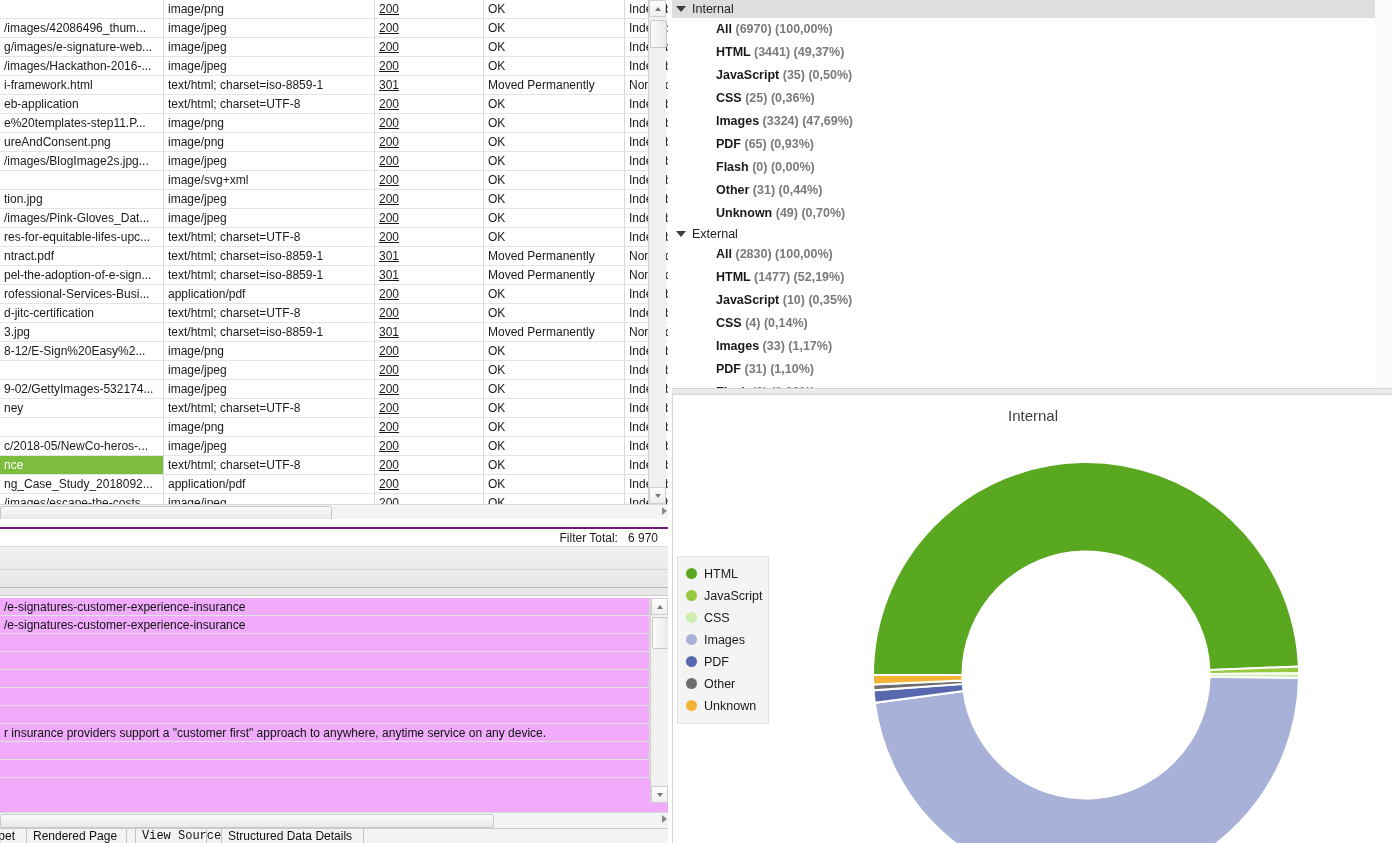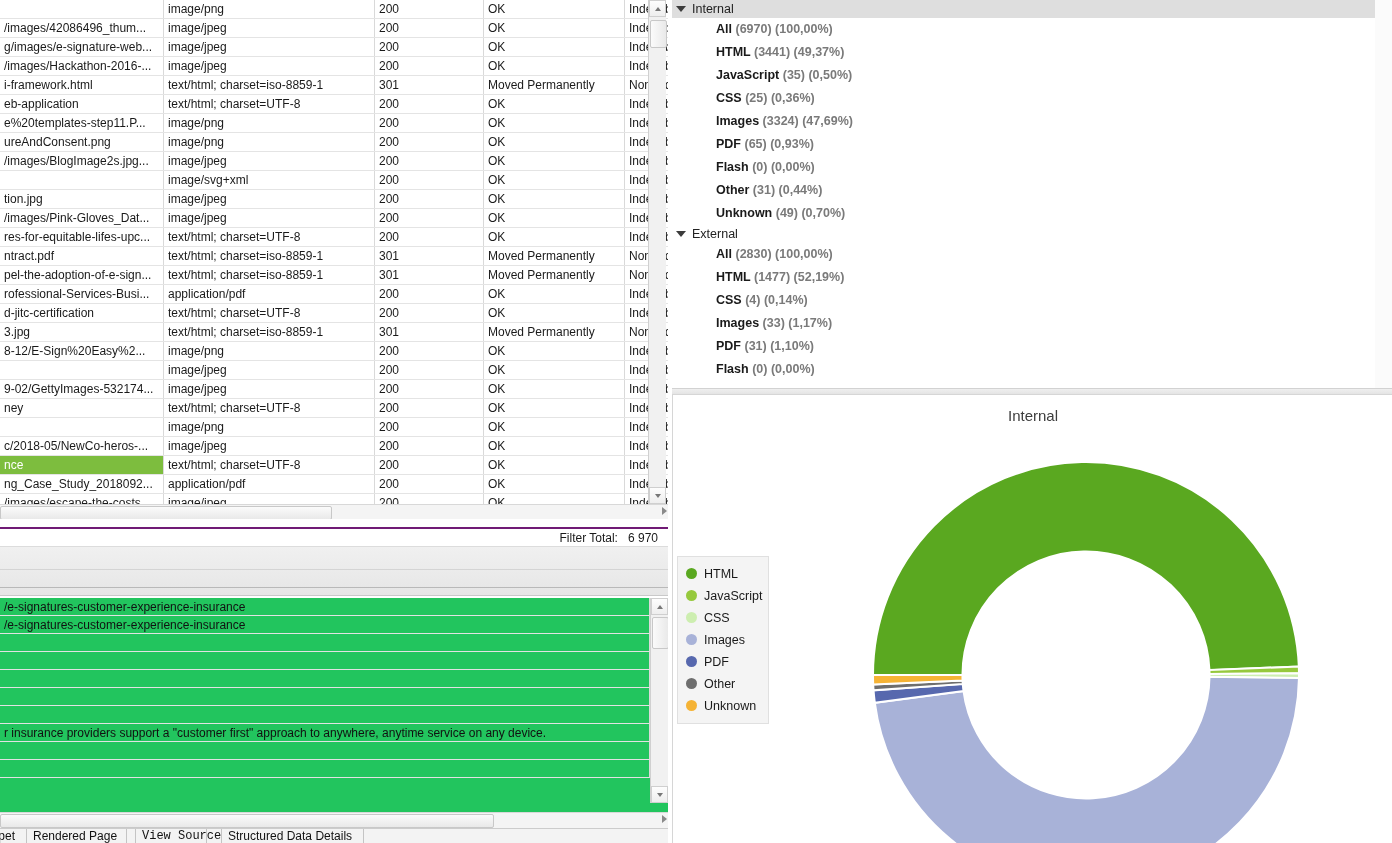--- a/index.html
+++ b/index.html
@@ -26,21 +26,21 @@
     height: 18px; line-height: 18px;
     padding: 0 4px;
     border-right: 1px solid #d9d9d9;
     border-bottom: 1px solid #e4e4e4;
     white-space: nowrap; overflow: hidden;
     vertical-align: middle;
   }
   table.grid tr.selected td.c-url { background: #7dbd3e; color: #ffffff; }
   td.c-url  { width: 155px; }
   td.c-type { width: 202px; }
-  td.c-code { width: 100px; }
+  td.c-code { width: 100px; text-decoration: underline; }
   td.c-stat { width: 132px; }
   td.c-idx  { width: 59px; border-right: none; }
 
   
   .vscroll {
     position: absolute; width: 17px;
     background: #f1f1f1; border-left: 1px solid #d0d0d0;
   }
   .vscroll .arrow-up, .vscroll .arrow-dn {
     position: absolute; left: 0; width: 17px; height: 17px;
@@ -90,21 +90,21 @@
   #splitter-a .band {
     position:absolute; left:0; top:22px; width:668px; height:1px; background:#d4d4d4;
   }
   #splitter-a .band2 {
     position:absolute; left:0; top:40px; width:668px; height:1px; background:#b9b9b9;
   }
 
   
   #detail-panel {
     position:absolute; left:0; top:598px; width:668px; height:218px;
-    background:#22c55e; overflow:hidden;
+    background:#f0abfc; overflow:hidden;
   }
   #detail-panel .detail-viewport {
     position:absolute; left:0; top:0; width:650px; height:205px; overflow:hidden;
   }
   .detail-row {
     height:18px; line-height:18px; font-size:12px; color:#111;
     border-bottom:1px solid #e2e2e2; border-right:1px solid #dadada;
     padding:0 4px; white-space:nowrap; overflow:hidden;
     box-sizing:border-box; width:650px;
   }
@@ -466,20 +466,21 @@
         <div class="tree-row"><span class="lbl">JavaScript</span> <span class="cnt">(35)</span> <span class="cnt">(0,50%)</span></div>
         <div class="tree-row"><span class="lbl">CSS</span> <span class="cnt">(25)</span> <span class="cnt">(0,36%)</span></div>
         <div class="tree-row"><span class="lbl">Images</span> <span class="cnt">(3324)</span> <span class="cnt">(47,69%)</span></div>
         <div class="tree-row"><span class="lbl">PDF</span> <span class="cnt">(65)</span> <span class="cnt">(0,93%)</span></div>
         <div class="tree-row"><span class="lbl">Flash</span> <span class="cnt">(0)</span> <span class="cnt">(0,00%)</span></div>
         <div class="tree-row"><span class="lbl">Other</span> <span class="cnt">(31)</span> <span class="cnt">(0,44%)</span></div>
         <div class="tree-row"><span class="lbl">Unknown</span> <span class="cnt">(49)</span> <span class="cnt">(0,70%)</span></div>
         <div class="group-header plain"><i class="tri"></i><span>External</span></div>
         <div class="tree-row"><span class="lbl">All</span> <span class="cnt">(2830)</span> <span class="cnt">(100,00%)</span></div>
         <div class="tree-row"><span class="lbl">HTML</span> <span class="cnt">(1477)</span> <span class="cnt">(52,19%)</span></div>
+        <div class="tree-row"><span class="lbl">JavaScript</span> <span class="cnt">(10)</span> <span class="cnt">(0,35%)</span></div>
         <div class="tree-row"><span class="lbl">CSS</span> <span class="cnt">(4)</span> <span class="cnt">(0,14%)</span></div>
         <div class="tree-row"><span class="lbl">Images</span> <span class="cnt">(33)</span> <span class="cnt">(1,17%)</span></div>
         <div class="tree-row"><span class="lbl">PDF</span> <span class="cnt">(31)</span> <span class="cnt">(1,10%)</span></div>
         <div class="tree-row"><span class="lbl">Flash</span> <span class="cnt">(0)</span> <span class="cnt">(0,00%)</span></div>
       </div>
   </div>
   <div id="tree-vscroll-area"></div>
   <div id="chart-divider"></div>
 
   <div id="chart-panel">

